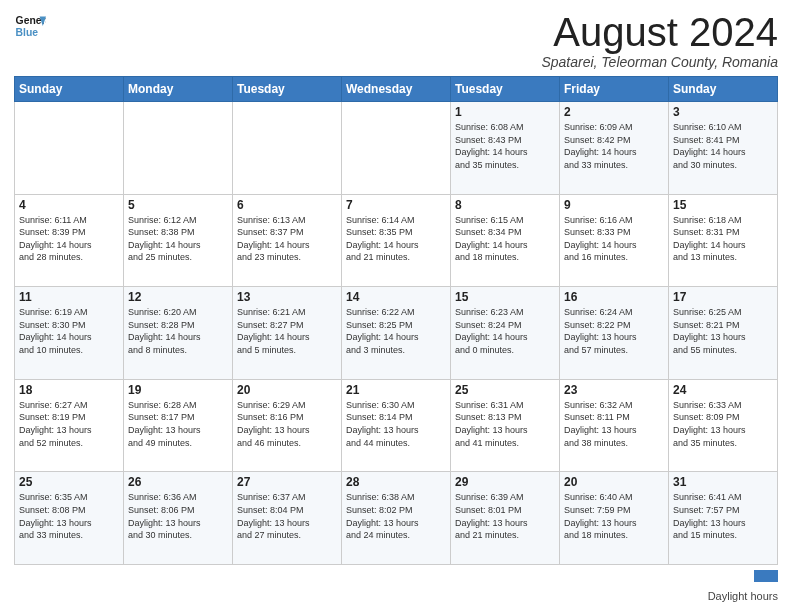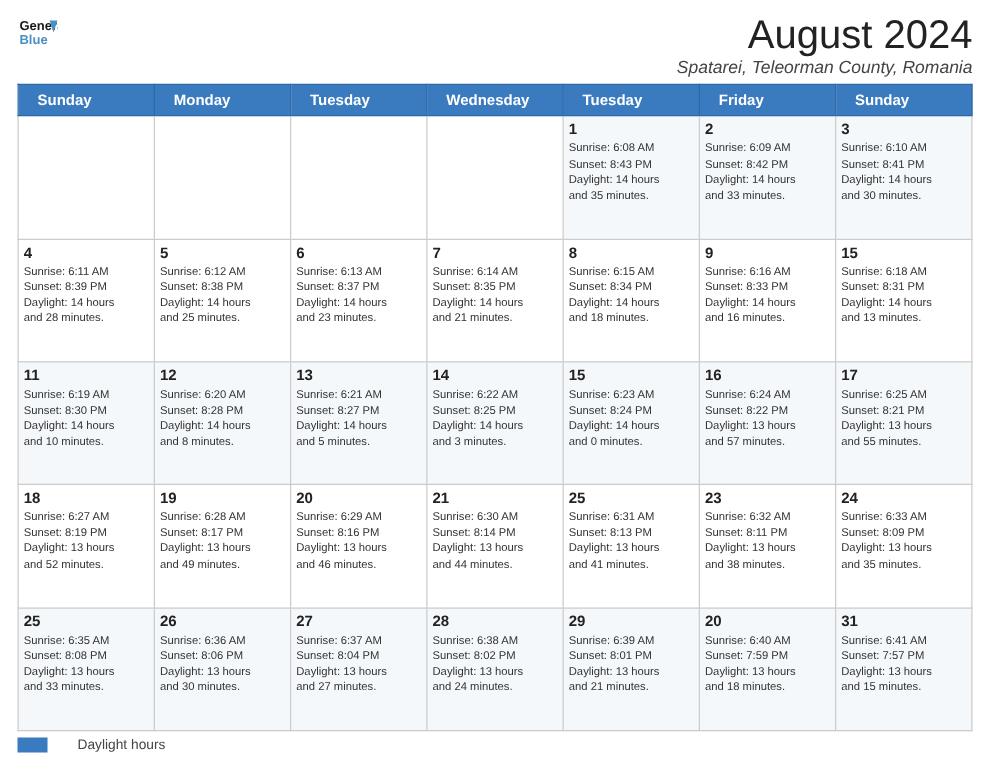--- a/index.html
+++ b/index.html
@@ -29,21 +29,21 @@
       gap: 4px;
     }
     .logo-icon {
       width: 32px;
       height: 32px;
     }
     .title-block {
       text-align: right;
     }
     .main-title {
-      font-size: 32px;
+      font-size: 40px;
       font-weight: normal;
       color: #222;
       line-height: 1.1;
     }
     .subtitle {
       font-size: 14px;
       color: #444;
       font-style: italic;
     }
     .calendar {
@@ -51,21 +51,21 @@
       border: 1px solid #ccc;
       border-collapse: collapse;
       width: 100%;
       table-layout: fixed;
     }
     .calendar thead tr th {
       background: #3a7abf;
       color: #fff;
       font-size: 12px;
       font-weight: bold;
-      padding: 5px 15px;
+      padding: 5px 4px;
       text-align: left;
       border: 1px solid #2e6aa8;
     }
     .calendar tbody tr td {
       vertical-align: top;
       border: 1px solid #ccc;
       padding: 3px 4px;
       font-size: 9.5px;
       color: #333;
       background: #fff;
@@ -88,24 +88,25 @@
       font-size: 9px;
       color: #333;
       line-height: 1.4;
     }
     .empty-cell {
       background: #fff !important;
     }
     .legend {
       display: flex;
       align-items: flex-end;
-      gap: 24px;
+      gap: 8px;
       margin-top: 5px;
       font-size: 11px;
       color: #444;
+      flex-direction: column;
     }
     .legend-box {
       width: 24px;
       height: 12px;
       background: #3a7abf;
       display: inline-block;
     }
   </style>
 </head>
 <body>

